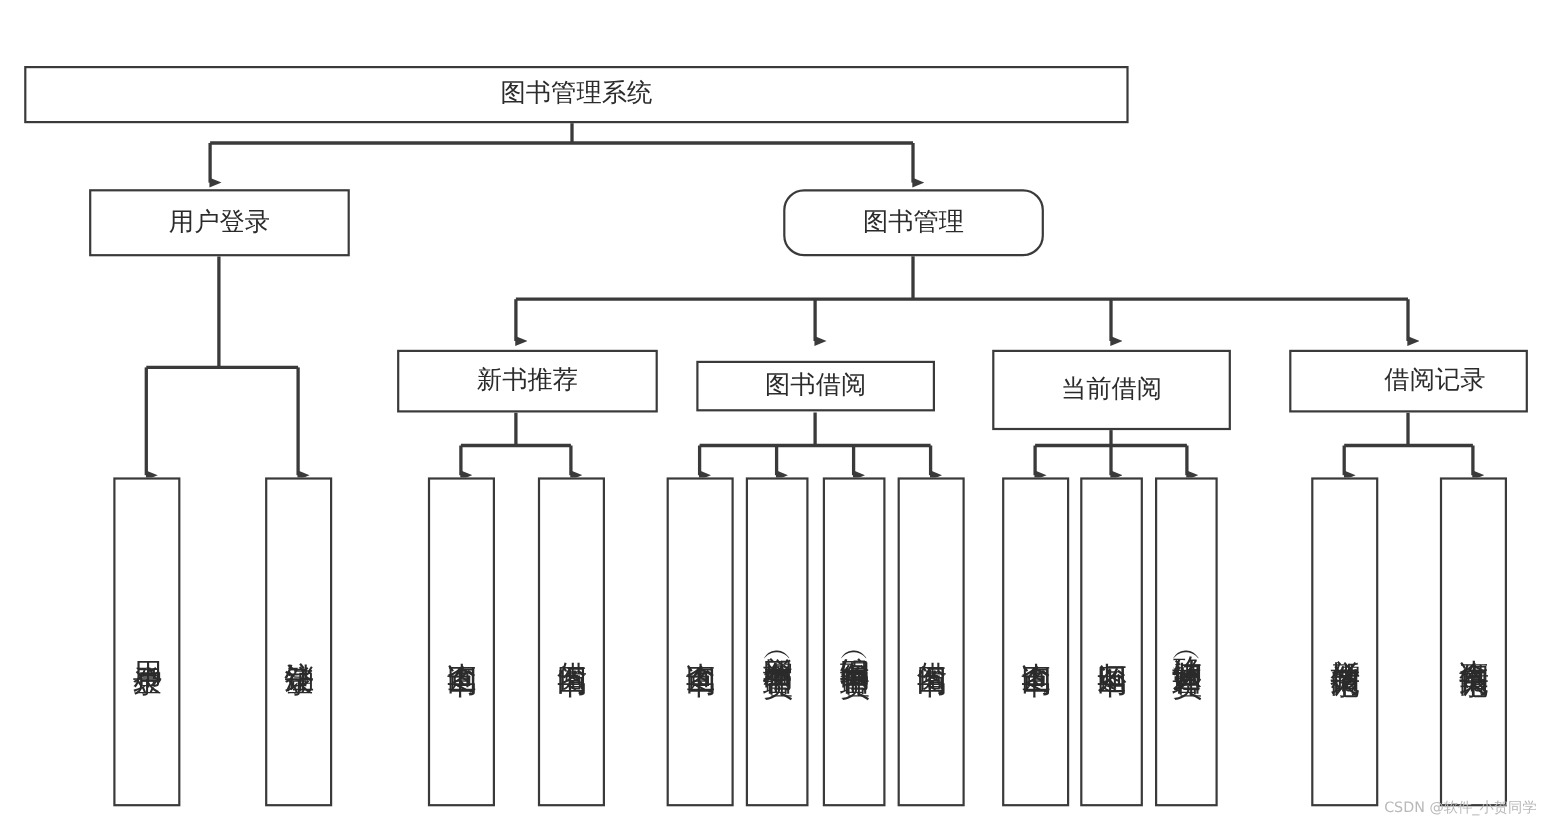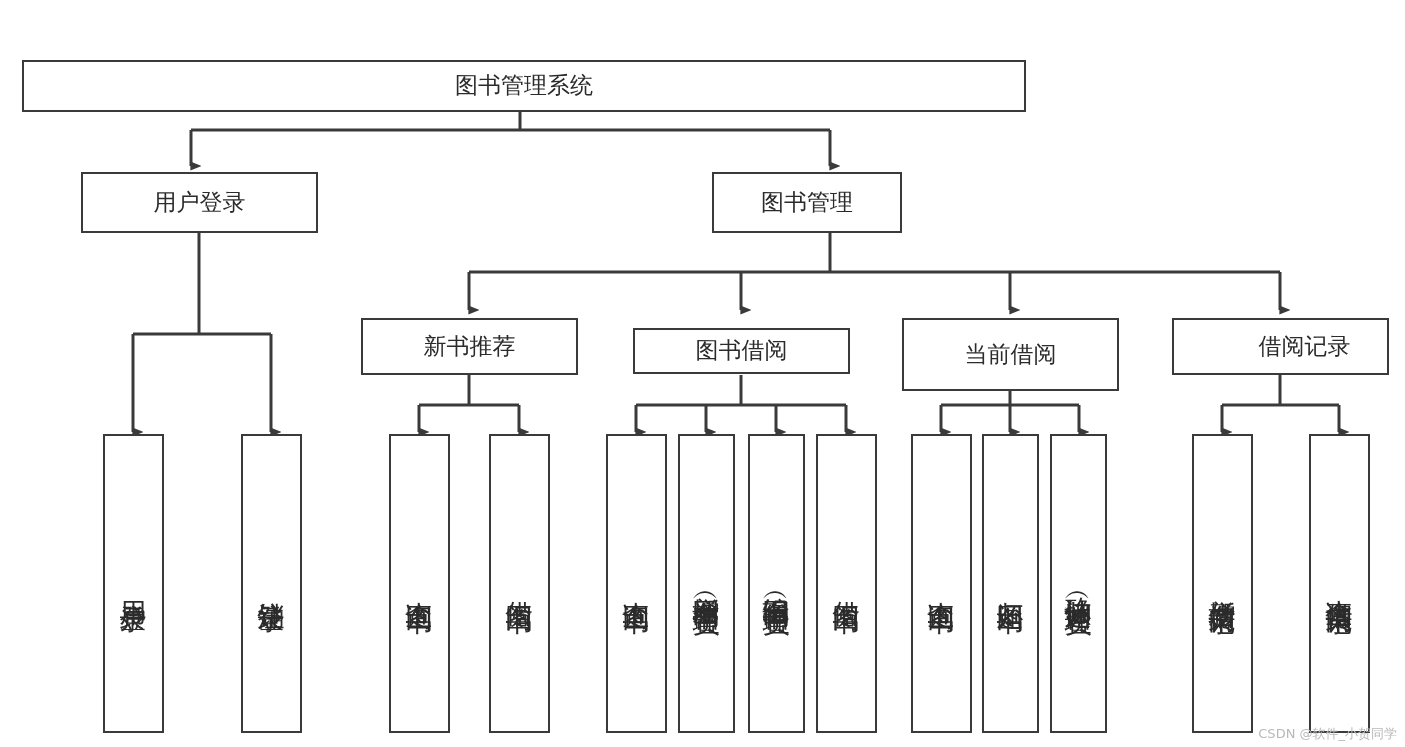--- a/index.html
+++ b/index.html
@@ -120,25 +120,25 @@
     </g>
   </svg>
 
   <div class="node-box" style="left:22px; top:14px; width:1004px; height:52px;margin-top:46px;">
     <span class="node-label h-label">图书管理系统</span>
   </div>
 
   <div class="node-box" style="left:81px; top:172px; width:237px; height:61px;">
     <span class="node-label h-label">用户登录</span>
   </div>
-  <div class="node-box" style="left:712px; top:172px; width:190px; height:61px;">
+  <div class="node-box" style="left:712px; top:172px; width:237px; height:61px;border-radius:19px;">
     <span class="node-label h-label">图书管理</span>
   </div>
 
-  <div class="node-box" style="left:361px; top:318px; width:217px; height:57px;">
+  <div class="node-box" style="left:361px; top:318px; width:237px; height:57px;">
     <span class="node-label h-label">新书推荐</span>
   </div>
   <div class="node-box" style="left:633px; top:328px; width:217px; height:46px;">
     <span class="node-label h-label">图书借阅</span>
   </div>
   <div class="node-box" style="left:902px; top:318px; width:217px; height:73px;">
     <span class="node-label h-label">当前借阅</span>
   </div>
   <div class="node-box" style="left:1172px; top:318px; width:217px; height:57px;padding-left:48px;">
     <span class="node-label h-label">借阅记录</span>

